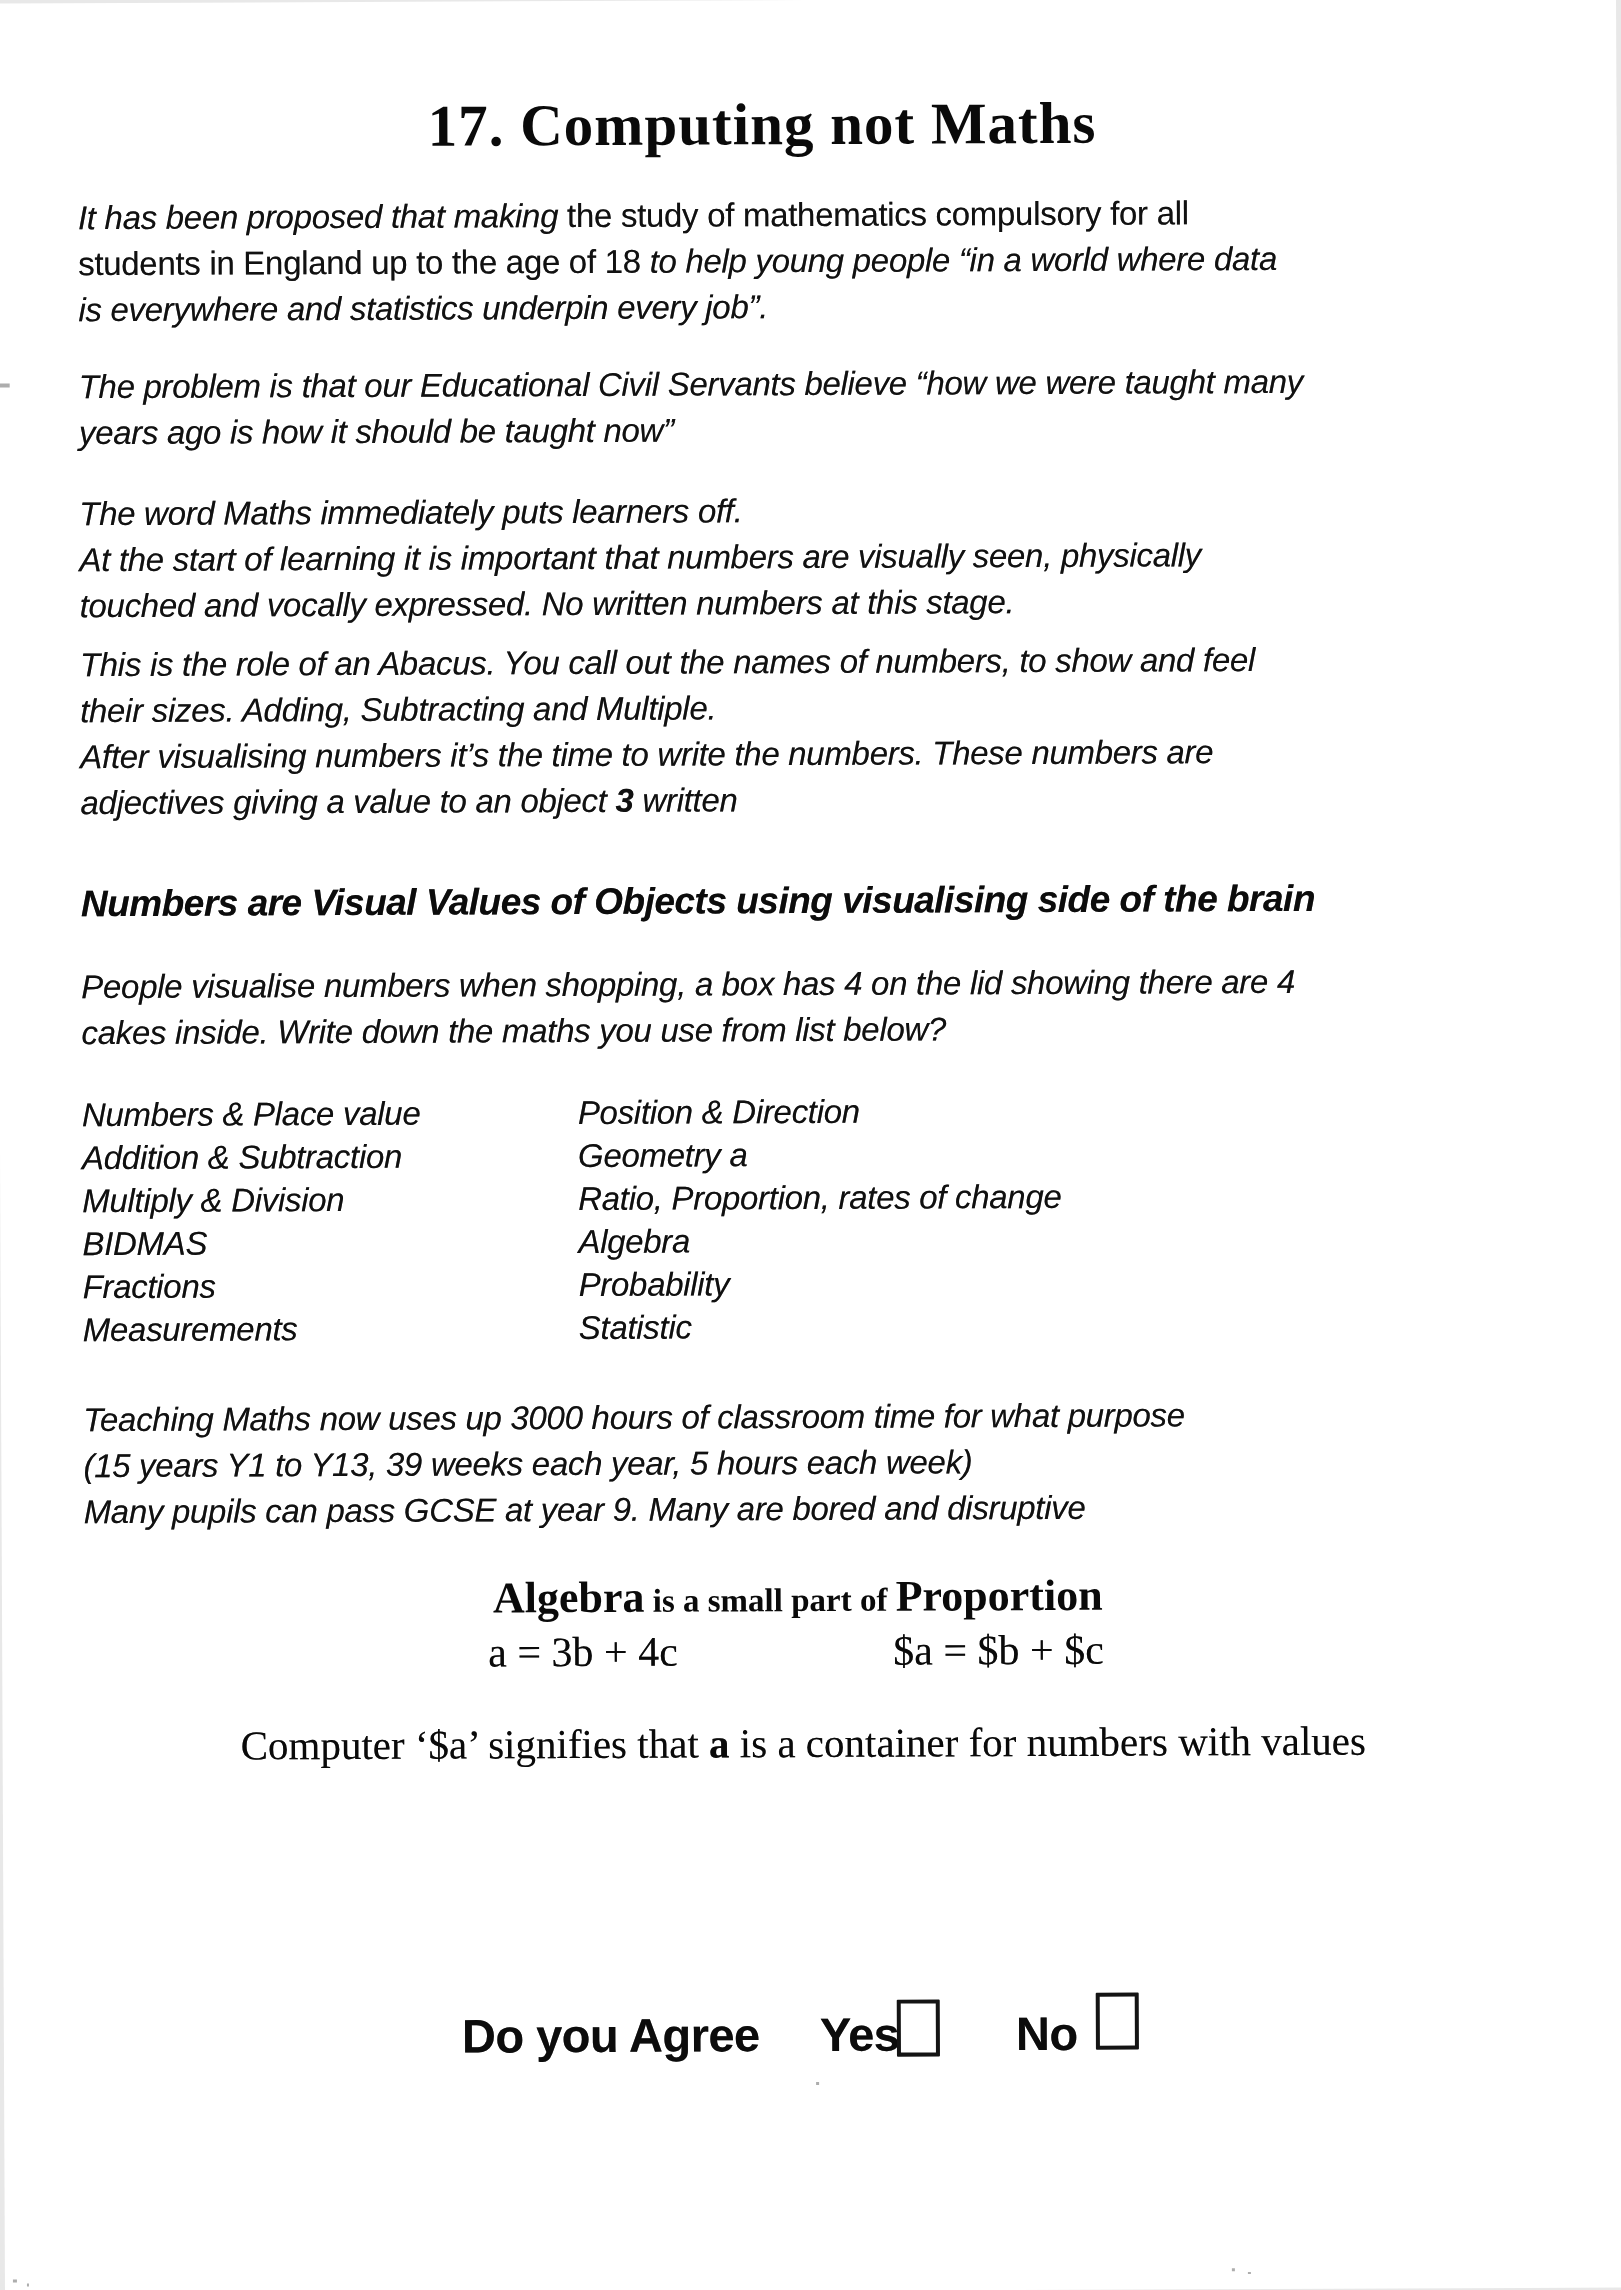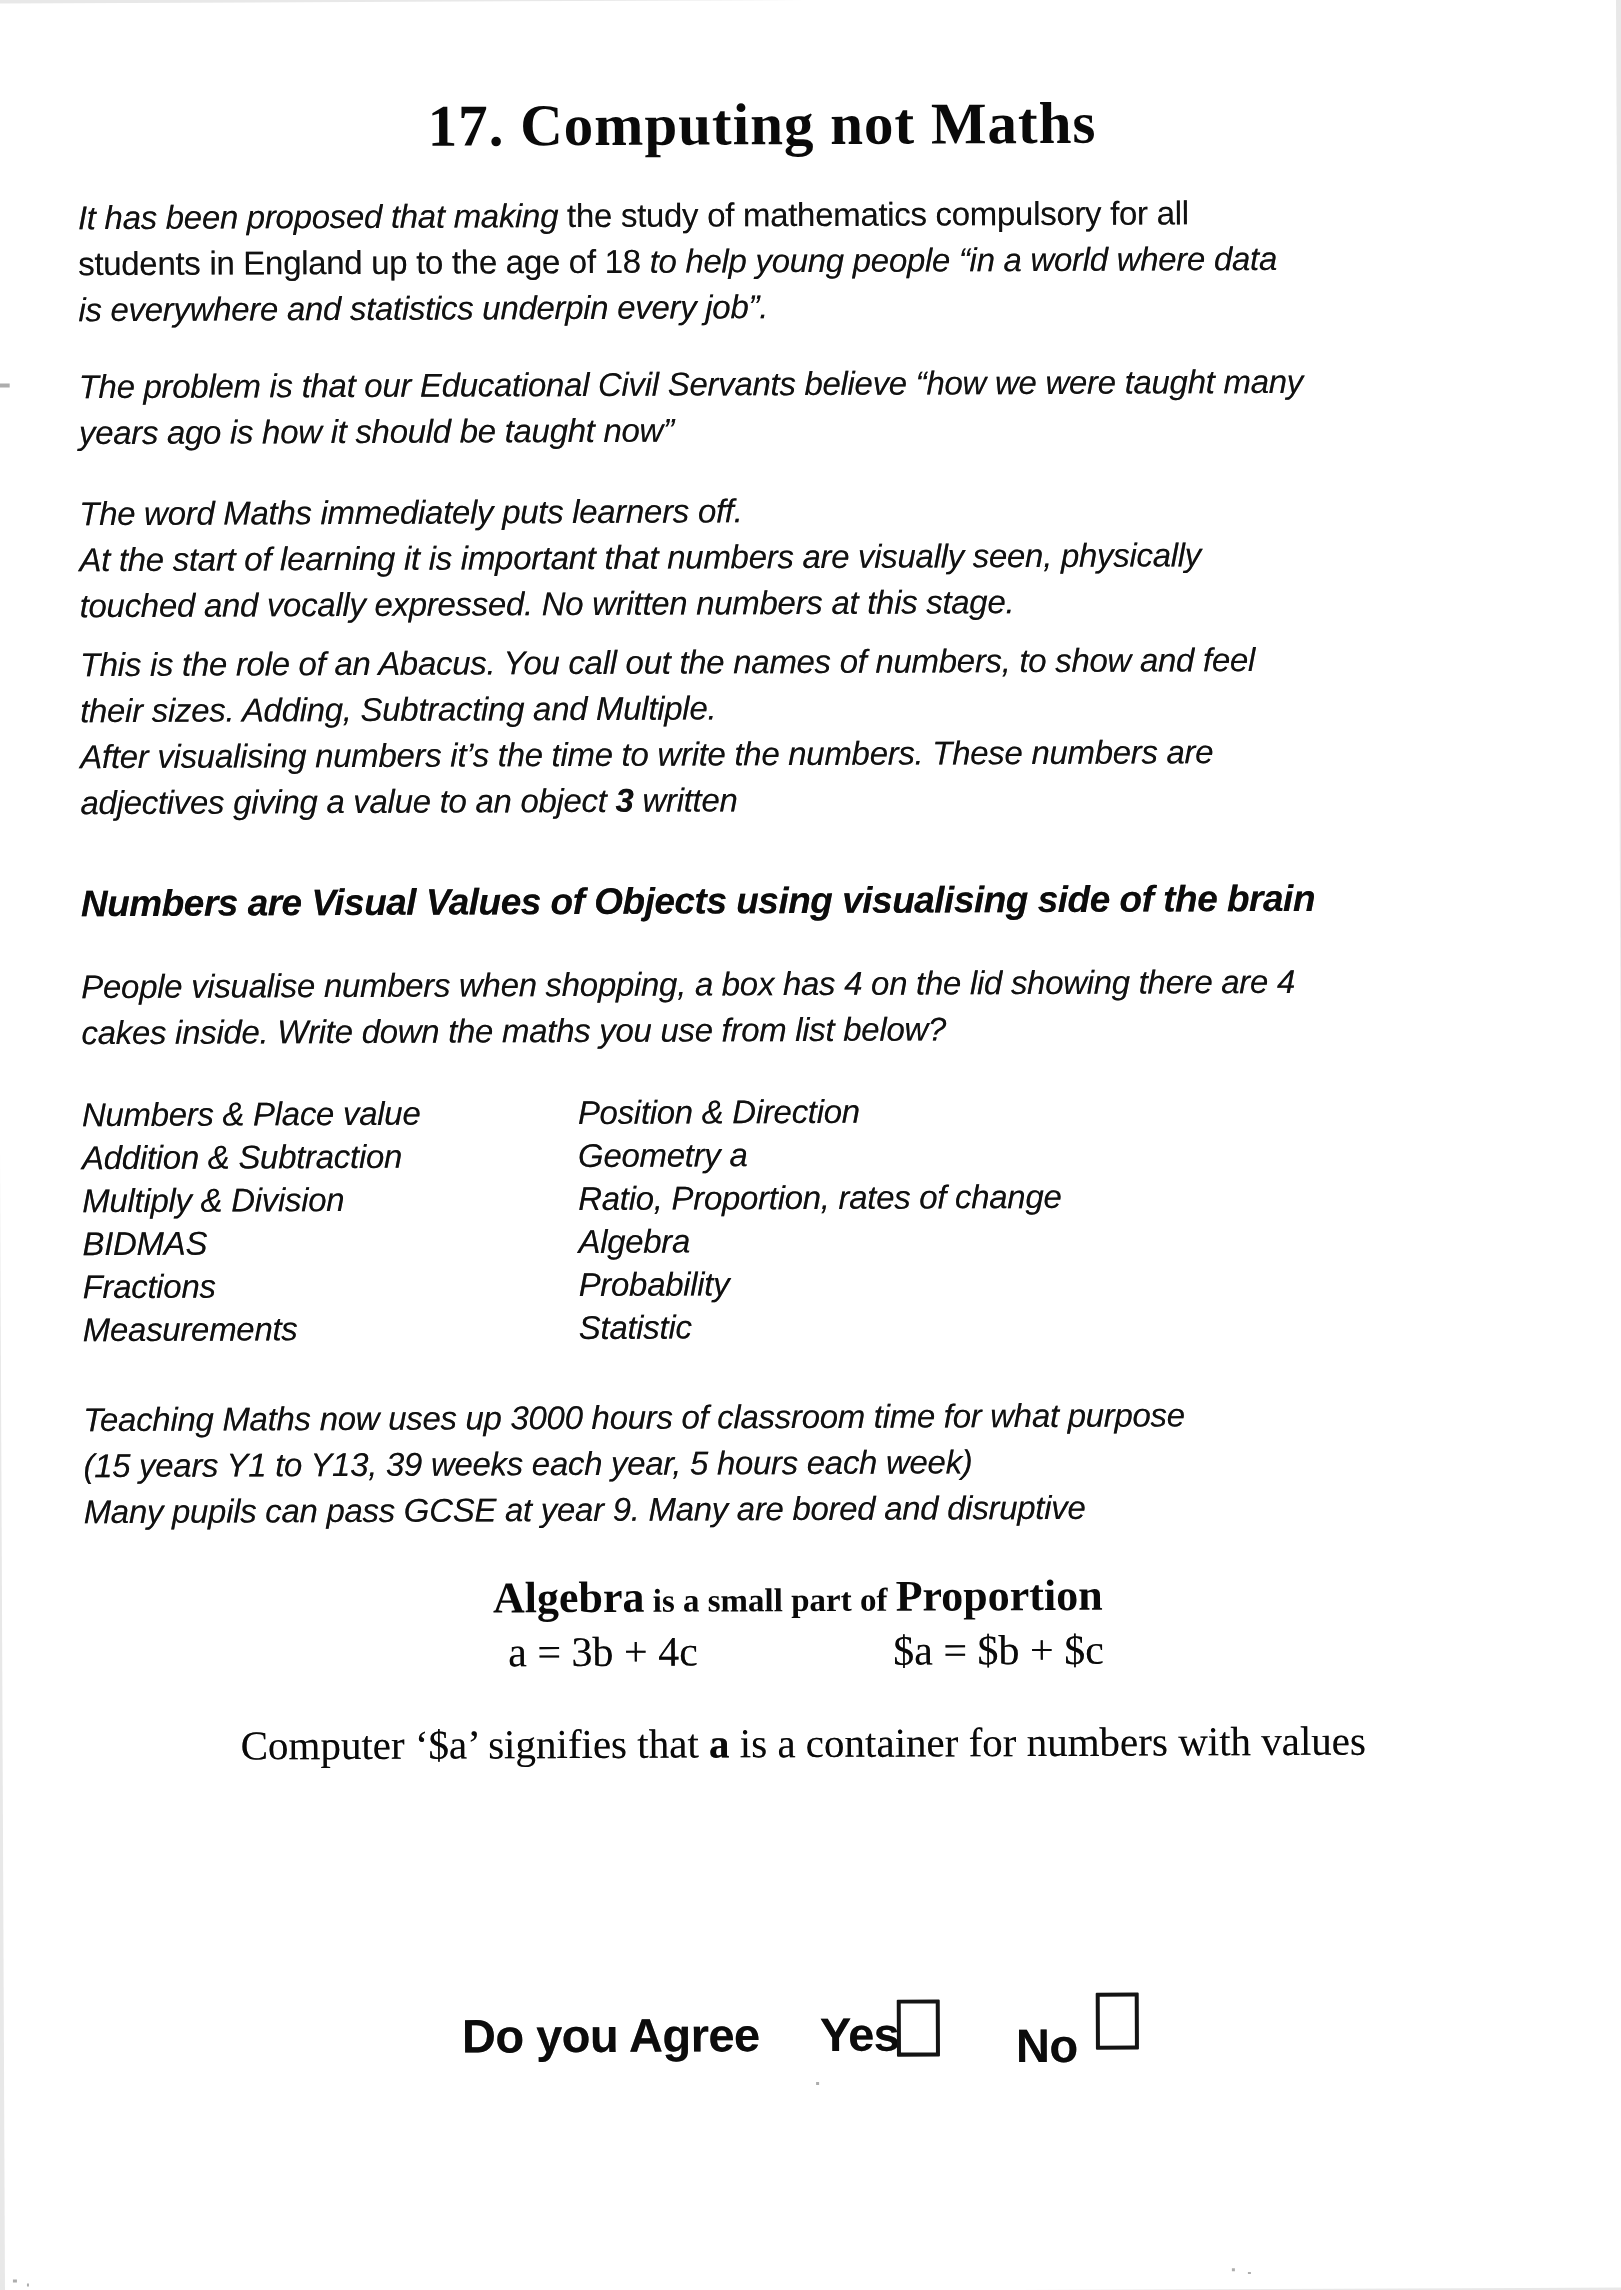--- a/index.html
+++ b/index.html
@@ -171,31 +171,31 @@
   <div class="abs body-block" style="top:1394px;">
     <div class="line">Teaching Maths now uses up 3000 hours of classroom time for what purpose</div>
     <div class="line">(15 years Y1 to Y13, 39 weeks each year, 5 hours each week)</div>
     <div class="line">Many pupils can pass GCSE at year 9. Many are bored and disruptive</div>
   </div>
 
   <div class="abs algebra-heading">
     <span class="big">Algebra</span><span class="mid"> is a small part of </span><span class="big">Proportion</span>
   </div>
 
-  <div class="abs equation" style="left:506px;">a = 3b + 4c</div>
+  <div class="abs equation" style="left:486px;">a = 3b + 4c</div>
   <div class="abs equation" style="left:891px;text-align:center;">$a = $b + $c</div>
 
   <div class="abs computer-note">
     <span>Computer ‘$a’ signifies that </span><span class="bold">a</span><span> is a container for numbers with values</span>
   </div>
 
   <div class="abs agree-text" style="left:458px;">Do you Agree</div>
   <div class="abs agree-text" style="left:796px;margin-left:20px;">Yes</div>
   <div class="abs checkbox" style="left:893px;top:2000px;"></div>
-  <div class="abs agree-text" style="left:1012px;margin-top:12px;">No</div>
+  <div class="abs agree-text" style="left:1012px;">No</div>
   <div class="abs checkbox" style="left:1092px;top:1994px;"></div>
 
   <div class="abs speck" style="left:0;top:380px;width:12.7px;height:3.9px;"></div>
   <div class="abs speck" style="left:812px;top:2082px;width:2.9px;height:2.9px;"></div>
   <div class="abs speck" style="left:7.8px;top:2276px;width:3.9px;height:2.9px;"></div>
   <div class="abs speck" style="left:21.6px;top:2280px;width:2.9px;height:2.9px;"></div>
   <div class="abs speck" style="left:1227px;top:2270px;width:2.9px;height:2.9px;"></div>
   <div class="abs speck" style="left:1243px;top:2274px;width:2.9px;height:2px;"></div>
 
 </div>

